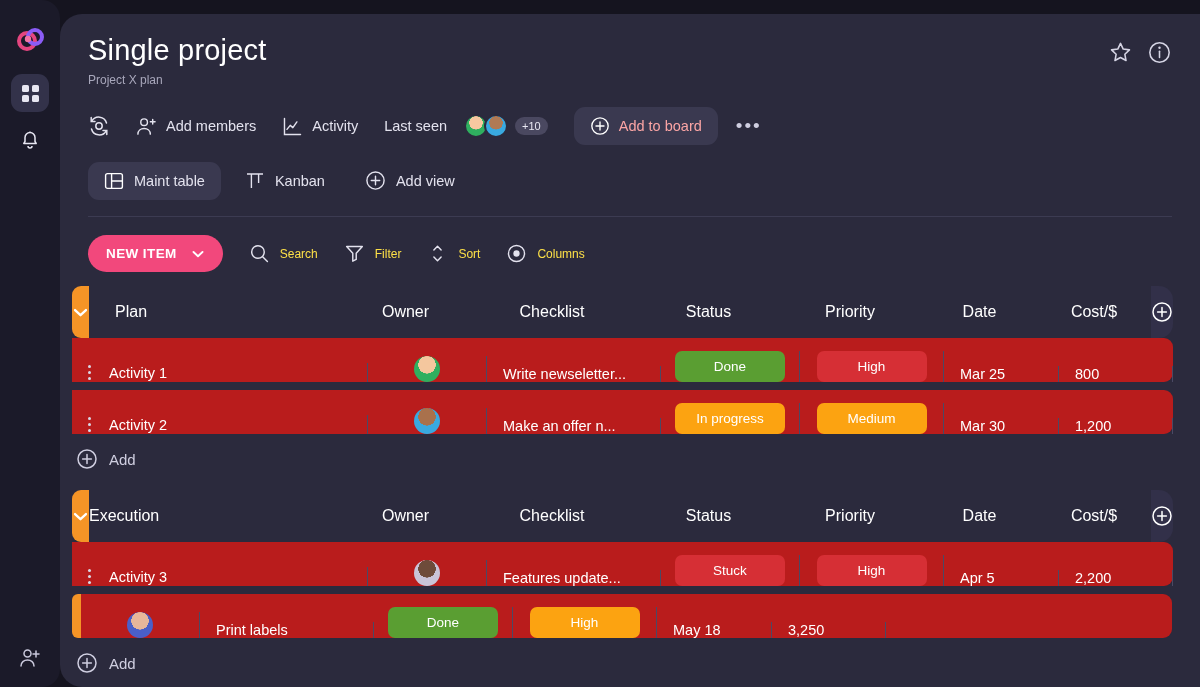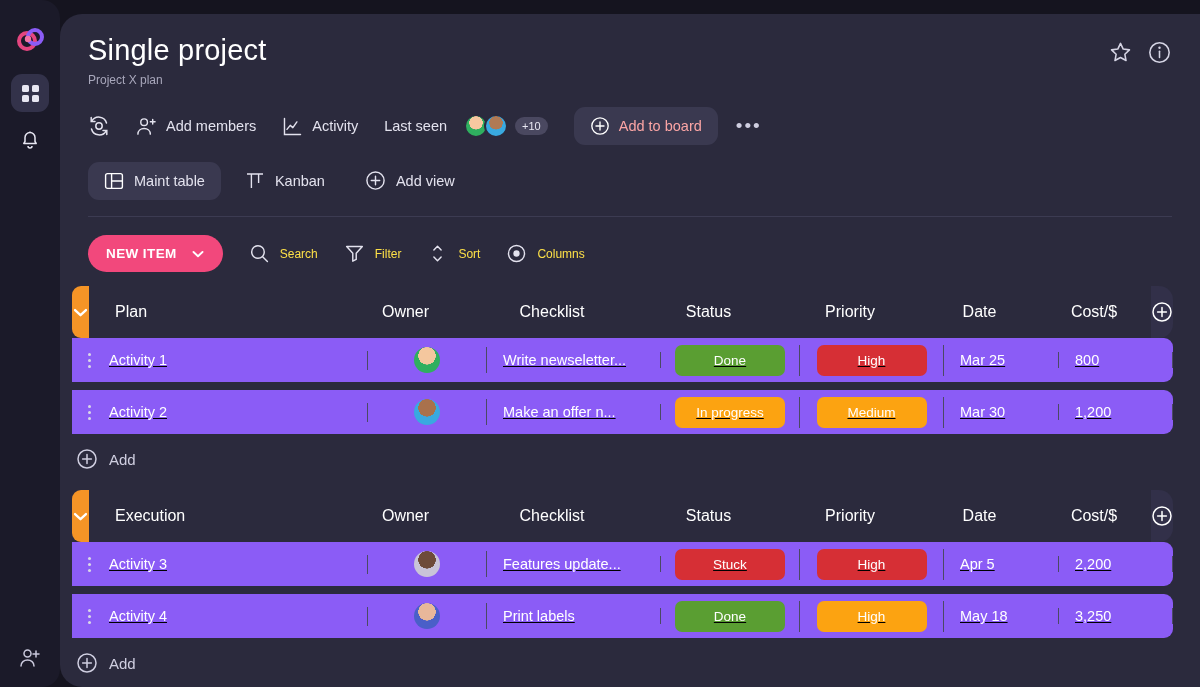--- a/index.html
+++ b/index.html
@@ -116,22 +116,22 @@
     border-radius: 0 14px 14px 0;
     display: flex; align-items: center; justify-content: center; cursor: pointer;
   }
 
   .row {
     display: flex; align-items: stretch; height: 44px;
     margin: 0 28px 8px 12px; position: relative;
   }
   .row-accent { width: 9px; background: #f59426; border-radius: 6px 0 0 6px; }
   .row-body {
-    flex: 1; display: flex; align-items: center;
-    background: #8b5cf6; border-radius: 0 9px 9px 0; text-decoration: underline;
+    flex: 1; display: flex; align-items: flex-end;
+    background: #b91c1c; border-radius: 0 9px 9px 0;
   }
   .cell {
     display: flex; align-items: center;
     border-right: 1px solid #4b4964;
     font-size: 14.5px; color: #ffffff; position: relative;
   }
   .cell:last-child { border-right: none; }
   .cell.name { padding-left: 14px; gap: 16px; }
   .kebab { display: flex; flex-direction: column; gap: 3px; cursor: pointer; padding: 2px; }
   .kebab i { width: 3px; height: 3px; border-radius: 50%; background: #d9d8e6; display: block; }
@@ -418,21 +418,21 @@
       <span>Add</span>
     </div>
 
     <div class="grp-head grp2">
       <div class="grp-toggle">
         <svg width="17" height="17" viewBox="0 0 14 14" fill="none" stroke="#ffffff" stroke-width="1.9">
           <path d="M2.5 5l4.5 4.2L11.5 5" stroke-linecap="round" stroke-linejoin="round"></path>
         </svg>
       </div>
       <div class="grp-cols">
-        <span class="hcell" style="width:257px;padding-left:26px">Execution</span>
+        <span class="hcell" style="width:257px;">Execution</span>
         <span class="hcell" style="width:119px;justify-content:center">Owner</span>
         <span class="hcell" style="width:174px;justify-content:center">Checklist</span>
         <span class="hcell" style="width:139px;justify-content:center">Status</span>
         <span class="hcell" style="width:144px;justify-content:center">Priority</span>
         <span class="hcell" style="width:115px;justify-content:center">Date</span>
         <span class="hcell" style="width:114px;justify-content:center">Cost/$</span>
       </div>
       <div class="grp-plus">
         <svg width="22" height="22" viewBox="0 0 22 22" fill="none" stroke="#ffffff" stroke-width="1.5">
           <circle cx="11" cy="11" r="9"></circle>
@@ -464,28 +464,20 @@
         </div>
         <div class="cell pad" style="width:115px">Apr 5</div>
         <div class="cell pad" style="width:114px">2,200</div>
         <div class="cell" style="flex:1"></div>
       </div>
     </div>
 
     <div class="row">
       <div class="row-accent"></div>
       <div class="row-body">
-        <div class="cell name" style="width:296px">
-          <span class="kebab">
-              <i></i>
-              <i></i>
-              <i></i>
-            </span>
-          <span>Activity 4</span>
-        </div>
         <div class="cell center" style="width:119px">
           <span class="avt a4"></span>
         </div>
         <div class="cell pad" style="width:174px">Print labels</div>
         <div class="cell center" style="width:139px">
           <span class="badge" style="background:#5a9e32">Done</span>
         </div>
         <div class="cell center" style="width:144px">
           <span class="badge" style="background:#fca311">High</span>
         </div>

